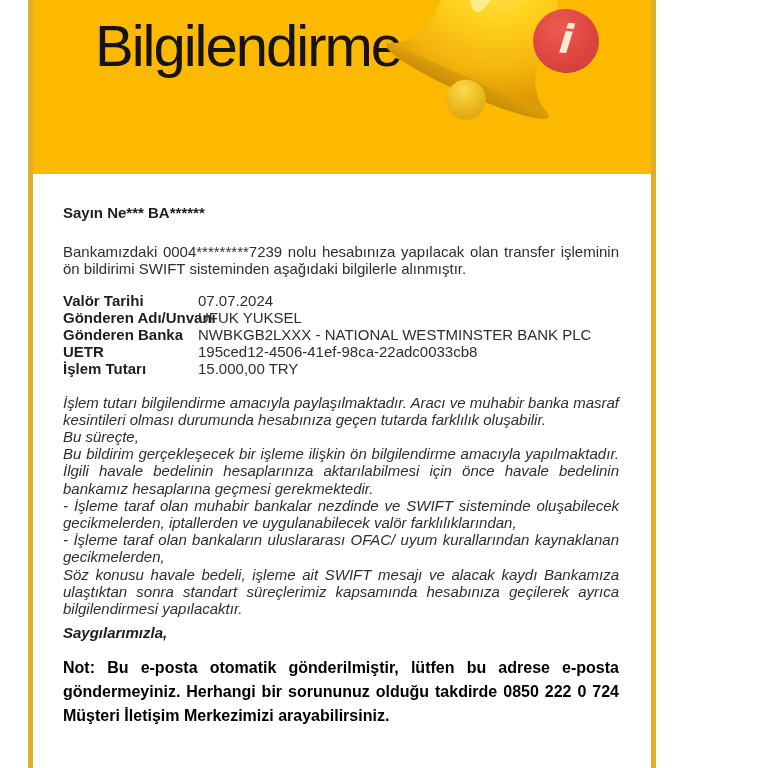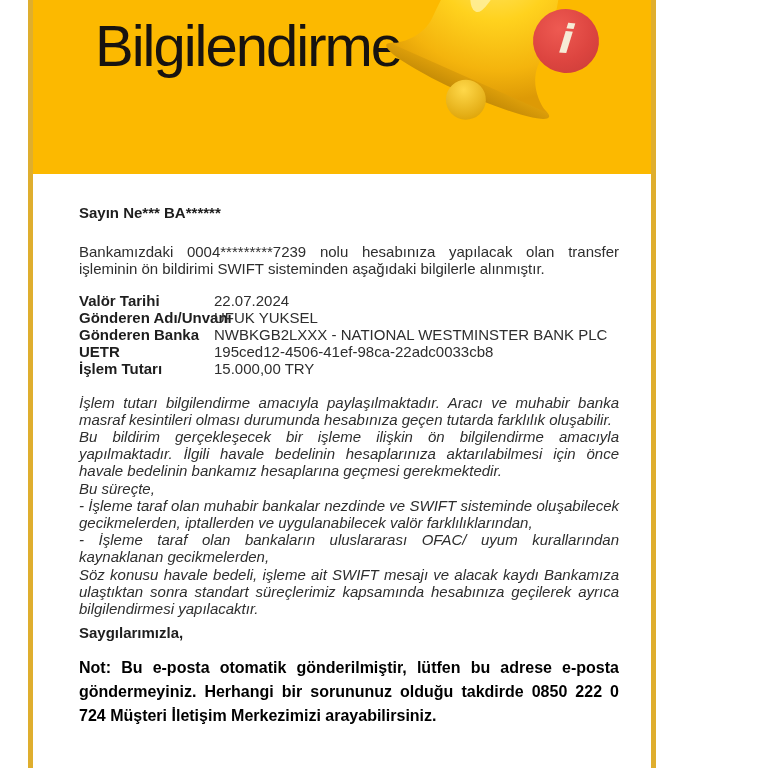--- a/index.html
+++ b/index.html
@@ -44,35 +44,35 @@
     font-family:"DejaVu Sans",sans-serif;
     font-style:italic;font-weight:700;
     font-size:40px;line-height:40px;
     color:#f6ecd6;
     transform:translateY(-2px);
   }
   
   .letter{
     padding:30px 32px 0 30px;
     color:#2e2e2e;
-    font-size:15px;line-height:17.2px;margin-left:16px;
+    font-size:15px;line-height:17.2px;
   }
   .greeting{margin:0 0 22px 0;font-weight:700;color:#1e1e1e;}
   .intro{margin:0 0 14px 0;text-align:justify;}
   .details{margin:0 0 16px 0;}
   .detail-row{white-space:nowrap;}
   .detail-label{
     display:inline-block;width:135px;
     font-weight:700;color:#1e1e1e;
     vertical-align:top;white-space:nowrap;
   }
   .detail-value{white-space:nowrap;}
   .body-block{margin:0 0 6px 0;}
   .body-block p{margin:0;text-align:justify;font-style:italic;}
-  .closing-block{margin:0 0 14px 0;font-weight:700;color:#1e1e1e;line-height:19px;}
+  .closing-block{margin:0 0 14px 0;font-weight:700;color:#1e1e1e;line-height:19px;font-style:italic;}
   .closing-block p{margin:0;}
   .note{
     margin:0;font-weight:700;color:#000000;
     font-size:16px;line-height:24px;text-align:justify;
   }
 </style>
 </head>
 <body>
 
 <div class="mail-container">
@@ -112,40 +112,40 @@
   </div>
 
   <div class="letter">
 
     <p class="greeting">Sayın Ne*** BA******</p>
 
     <p class="intro">Bankamızdaki 0004*********7239 nolu hesabınıza yapılacak olan transfer işleminin ön bildirimi SWIFT sisteminden aşağıdaki bilgilerle alınmıştır.</p>
 
     <div class="details">
         <div class="detail-row">
-        <span class="detail-label">Valör Tarihi</span><span class="detail-value">22.07.2024</span>
+        <span class="detail-label">Valör Tarihi</span><span class="detail-value">07.07.2024</span>
       </div>
         <div class="detail-row">
         <span class="detail-label">Gönderen Adı/Unvanı</span><span class="detail-value">UFUK YUKSEL</span>
       </div>
         <div class="detail-row">
         <span class="detail-label">Gönderen Banka</span><span class="detail-value">NWBKGB2LXXX - NATIONAL WESTMINSTER BANK PLC</span>
       </div>
         <div class="detail-row">
         <span class="detail-label">UETR</span><span class="detail-value">195ced12-4506-41ef-98ca-22adc0033cb8</span>
       </div>
         <div class="detail-row">
         <span class="detail-label">İşlem Tutarı</span><span class="detail-value">15.000,00 TRY</span>
       </div>
       </div>
 
     <div class="body-block">
         <p>İşlem tutarı bilgilendirme amacıyla paylaşılmaktadır. Aracı ve muhabir banka masraf kesintileri olması durumunda hesabınıza geçen tutarda farklılık oluşabilir.</p>
+        <p>Bu süreçte,</p>
         <p>Bu bildirim gerçekleşecek bir işleme ilişkin ön bilgilendirme amacıyla yapılmaktadır. İlgili havale bedelinin hesaplarınıza aktarılabilmesi için önce havale bedelinin bankamız hesaplarına geçmesi gerekmektedir.</p>
-        <p>Bu süreçte,</p>
         <p>- İşleme taraf olan muhabir bankalar nezdinde ve SWIFT sisteminde oluşabilecek gecikmelerden, iptallerden ve uygulanabilecek valör farklılıklarından,</p>
         <p>- İşleme taraf olan bankaların uluslararası OFAC/ uyum kurallarından kaynaklanan gecikmelerden,</p>
         <p>Söz konusu havale bedeli, işleme ait SWIFT mesajı ve alacak kaydı Bankamıza ulaştıktan sonra standart süreçlerimiz kapsamında hesabınıza geçilerek ayrıca bilgilendirmesi yapılacaktır.</p>
       </div>
 
     <div class="closing-block">
       <p>Saygılarımızla,</p>
     </div>
 
     <p class="note">Not: Bu e-posta otomatik gönderilmiştir, lütfen bu adrese e-posta göndermeyiniz. Herhangi bir sorununuz olduğu takdirde 0850 222 0 724 Müşteri İletişim Merkezimizi arayabilirsiniz.</p>

